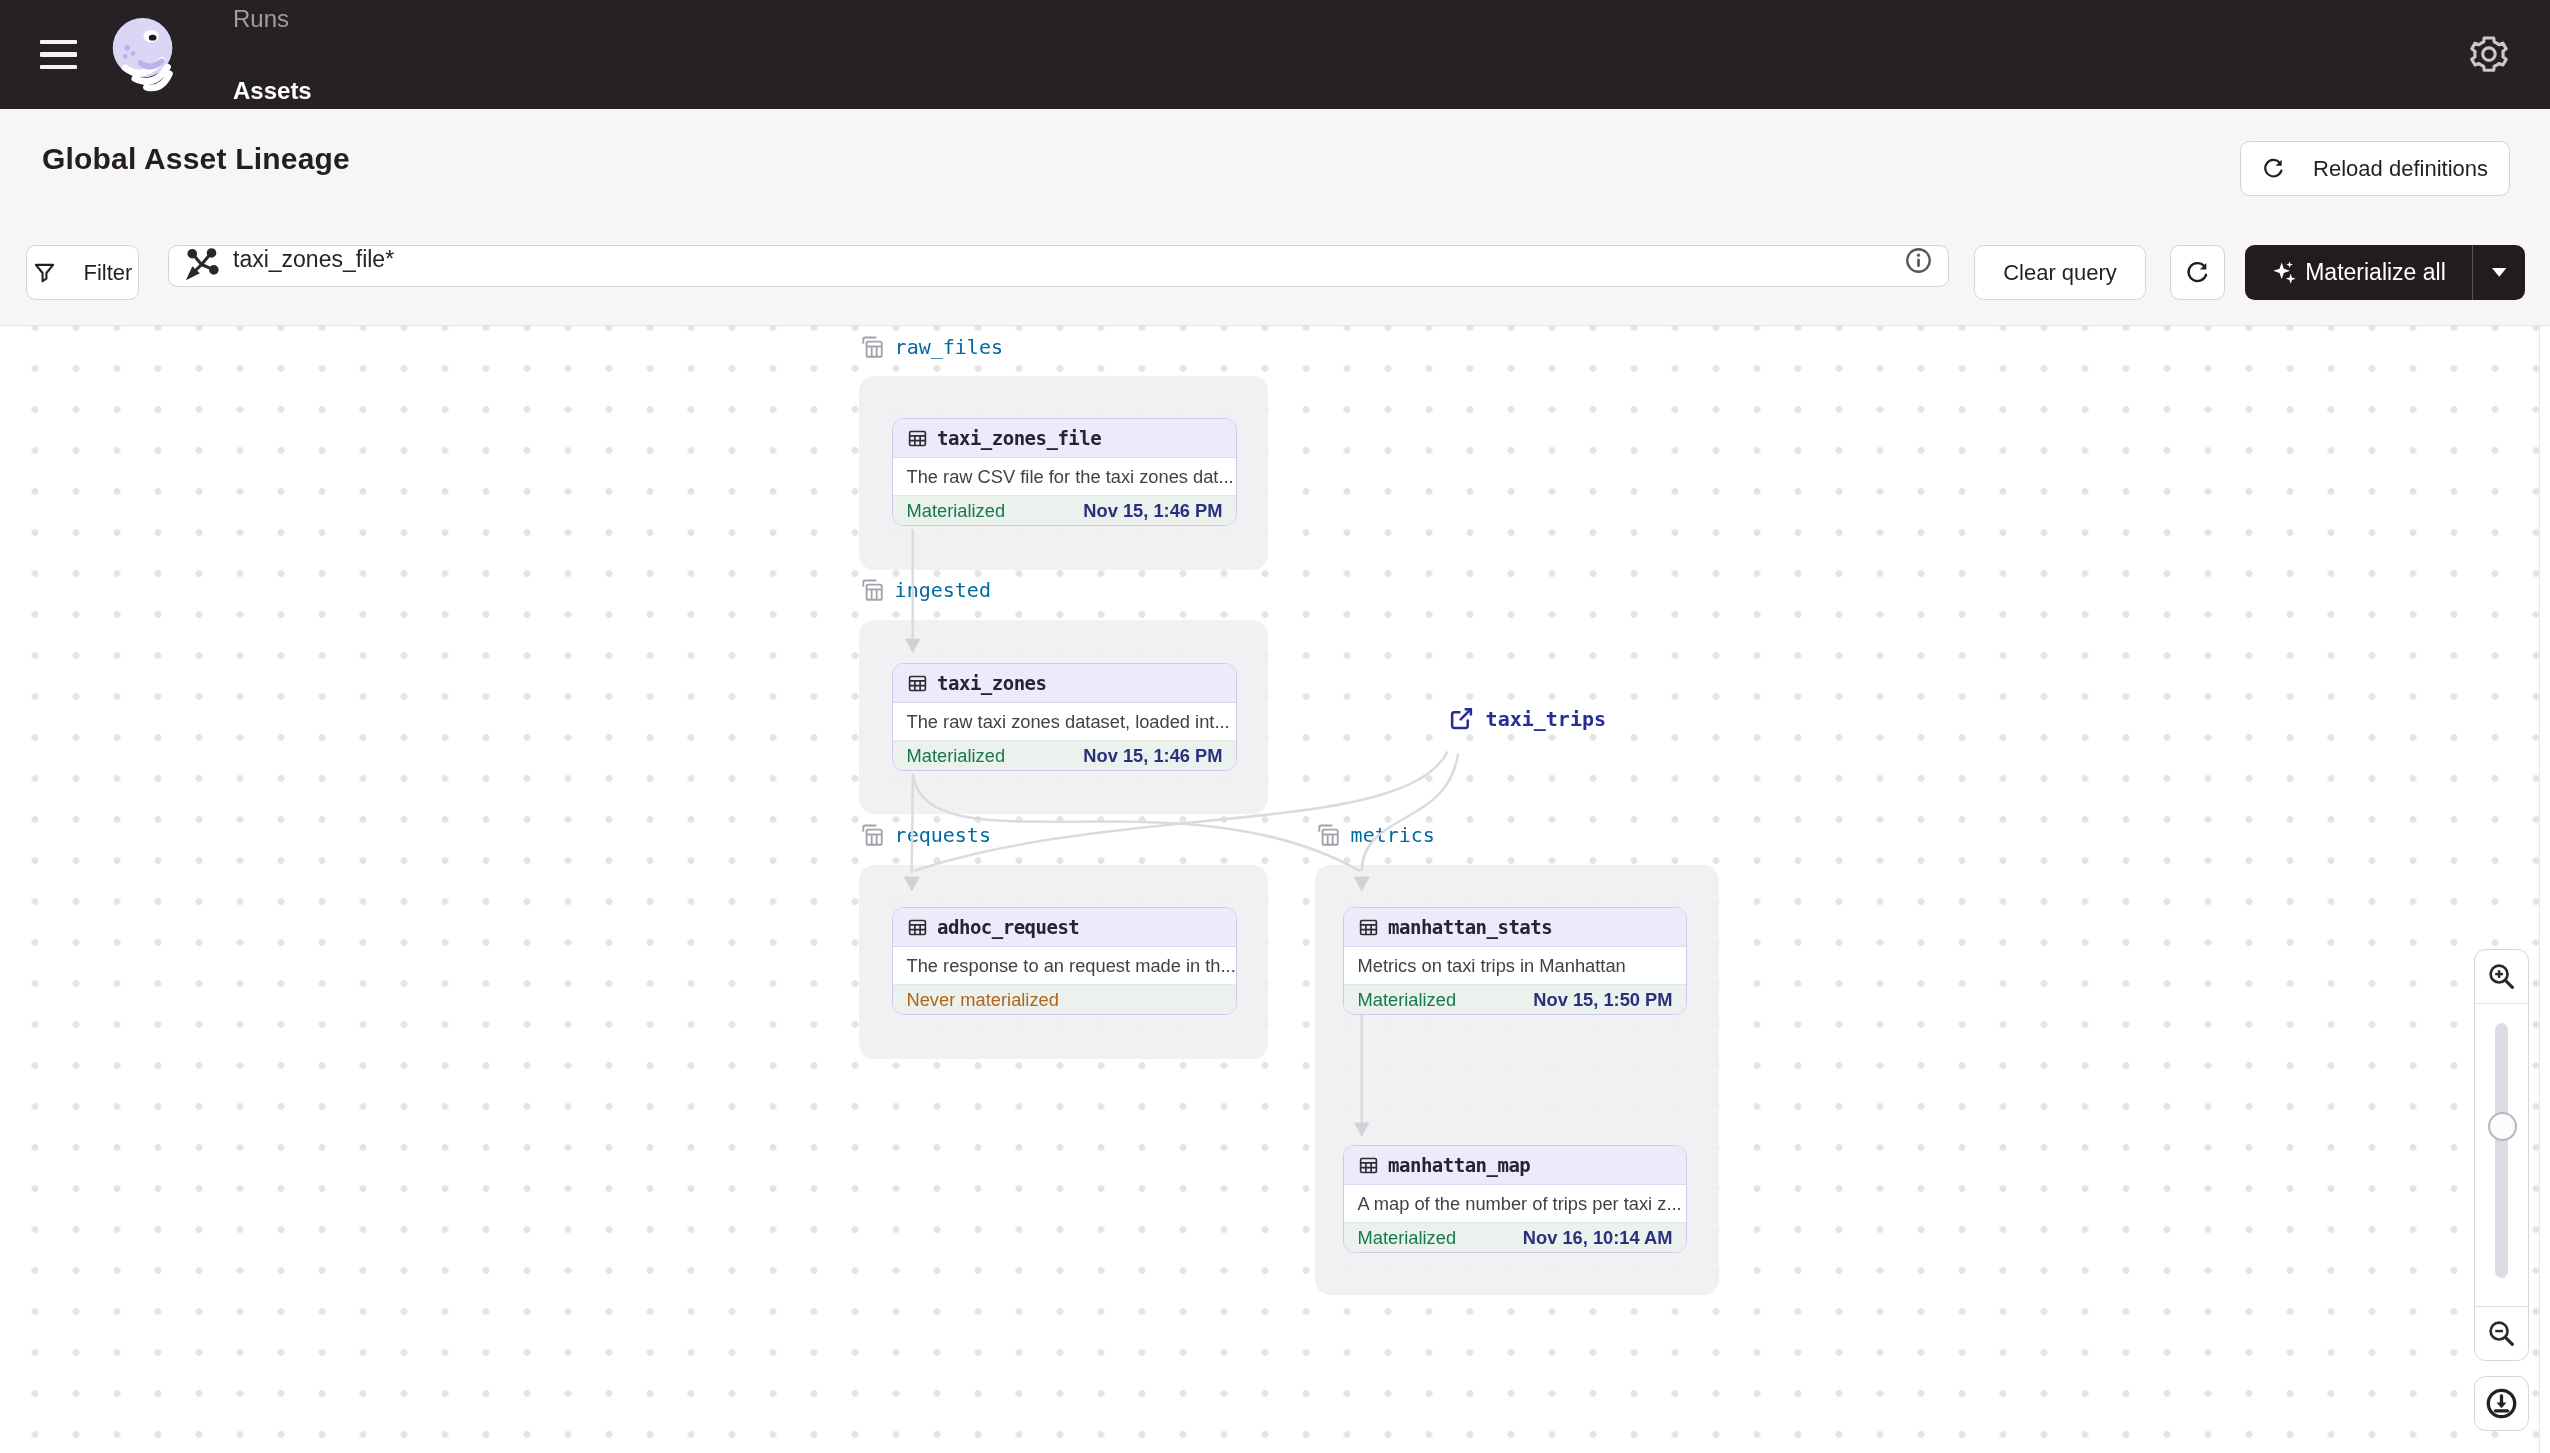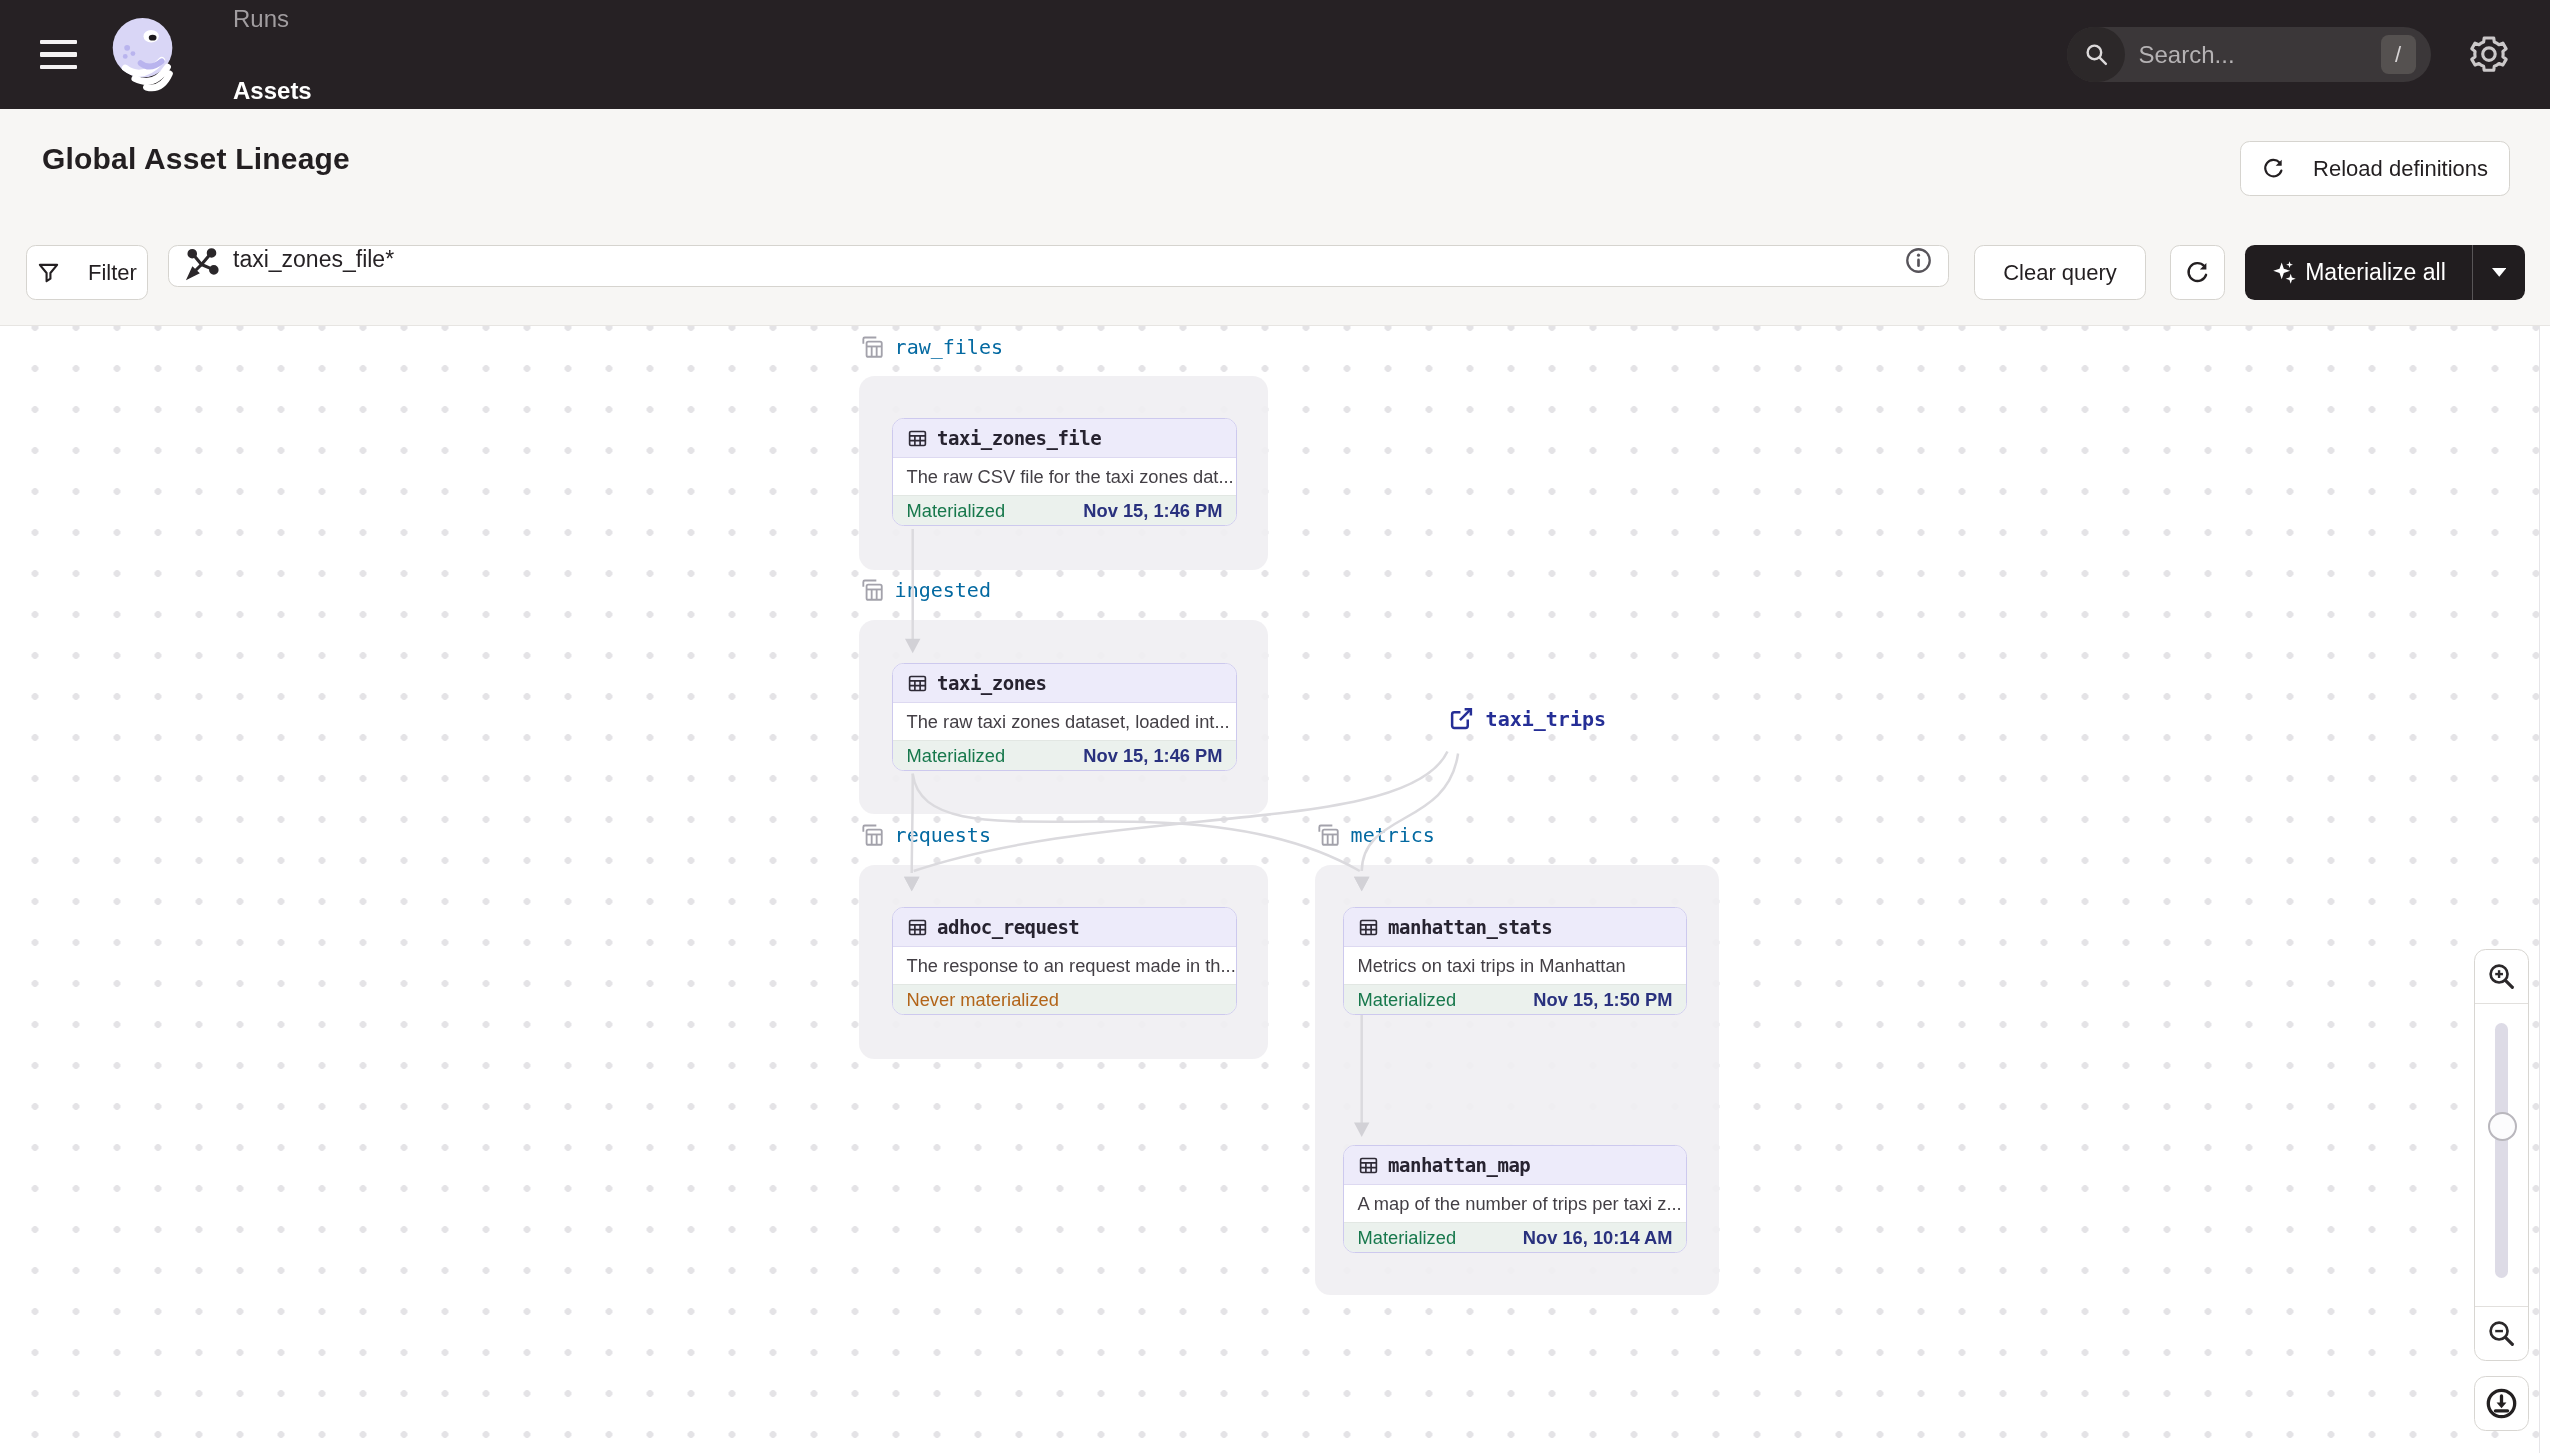--- a/index.html
+++ b/index.html
@@ -19,21 +19,21 @@
   .search-icon-wrap { width:58px; height:55px; background:#2c2829; border-radius:28px; display:flex; align-items:center; justify-content:center; }
   .search-ph { margin-left:13.5px; font-size:24px; color:#b5b2b4; }
   .slash-badge { position:absolute; right:15.4px; width:35px; height:39px; background:#555150; border-radius:7.7px; color:#d8d5d6; font-size:22px; display:flex; align-items:center; justify-content:center; }
   .gear { width:42px; height:42px; }
 
   
   .band { position:absolute; left:0; top:109px; width:2550px; height:217px; background:#f7f6f4; border-bottom:1px solid #e7e5e2; }
   .page-title { position:absolute; left:42px; top:142px; font-size:30px; font-weight:bold; color:#231f21; letter-spacing:0.2px; }
   .btn { display:flex; align-items:center; justify-content:center; gap:28px; background:#ffffff; border:1px solid #d6d4cf; border-radius:9.6px; color:#231f21; font-size:22px; cursor:pointer; }
   .reload-btn { position:absolute; right:40px; top:141px; height:55px; padding:0 21px; }
-  .filter-btn { position:absolute; left:26px; top:245px; width:122px; height:55px; }
+  .filter-btn { position:absolute; left:26px; top:245px; width:113px; height:55px; }
   .query-box { position:absolute; left:168px; top:245px; width:1781px; height:42px; background:#fff; border:1px solid #d6d4cf; border-radius:9.6px; display:flex; align-items:flex-start; }
   .query-text { margin-left:13.5px; font-size:23px; color:#262225; }
   .query-info { position:absolute; right:15.4px; }
   .clear-btn { position:absolute; left:1974px; top:245px; width:172px; height:55px; }
   .refresh-btn { position:absolute; left:2170px; top:245px; width:55px; height:55px; }
   .materialize-btn { position:absolute; left:2245px; top:245px; width:280px; height:55px; background:#211d1f; border-radius:9.6px; display:flex; align-items:center; cursor:pointer; }
   .mat-main { flex:1; display:flex; align-items:flex-start; justify-content:center; gap:7px; color:#fff; font-size:23px; }
   .mat-divider { width:1px; height:55px; background:rgba(255,255,255,0.25); }
   .mat-caret { width:52px; display:flex; align-items:center; justify-content:center; }
 
@@ -95,30 +95,20 @@
       <path d="M42 75 q16 4 24 -14" fill="none" stroke="#ffffff" stroke-width="7" stroke-linecap="round"></path>
       <path d="M36 50 q10 8 22 -2" fill="none" stroke="#b9b4ee" stroke-width="6" stroke-linecap="round"></path>
     </svg>
     <div class="nav-links">
       <span class="nav-link">Overview</span>
       <span class="nav-link">Runs</span>
       <span class="nav-link active">Assets</span>
       <span class="nav-link">Deployment</span>
     </div>
     <div class="nav-right">
-      <div class="search-pill">
-        <div class="search-icon-wrap">
-          <svg width="25" height="25" viewBox="0 0 24 24">
-              <circle cx="10" cy="10" r="6.5" fill="none" stroke="#dcd9da" stroke-width="2.3"></circle>
-              <line x1="15" y1="15" x2="21" y2="21" stroke="#dcd9da" stroke-width="2.3" stroke-linecap="round"></line>
-            </svg>
-        </div>
-        <span class="search-ph">Search...</span>
-        <span class="slash-badge">/</span>
-      </div>
       <svg class="gear" viewBox="0 0 24 24">
         <path fill="none" stroke="#cbc8c9" stroke-width="1.9" stroke-linejoin="round" d="M12 8.2a3.8 3.8 0 1 0 0 7.6 3.8 3.8 0 0 0 0-7.6Zm8.6 3.8c0-.6-.05-1.1-.15-1.65l2-1.55-2-3.45-2.35.95a8.6 8.6 0 0 0-2.85-1.65L14.9 2.2H9.1l-.35 2.45A8.6 8.6 0 0 0 5.9 6.3l-2.35-.95-2 3.45 2 1.55a8.8 8.8 0 0 0 0 3.3l-2 1.55 2 3.45 2.35-.95a8.6 8.6 0 0 0 2.85 1.65l.35 2.45h5.8l.35-2.45a8.6 8.6 0 0 0 2.85-1.65l2.35.95 2-3.45-2-1.55c.1-.55.15-1.1.15-1.65Z" transform="translate(0.7,0.2) scale(0.94)"></path>
       </svg>
     </div>
   </div>
 
   <div class="band"></div>
   <div class="page-title">Global Asset Lineage</div>
 
   <div class="btn reload-btn">

